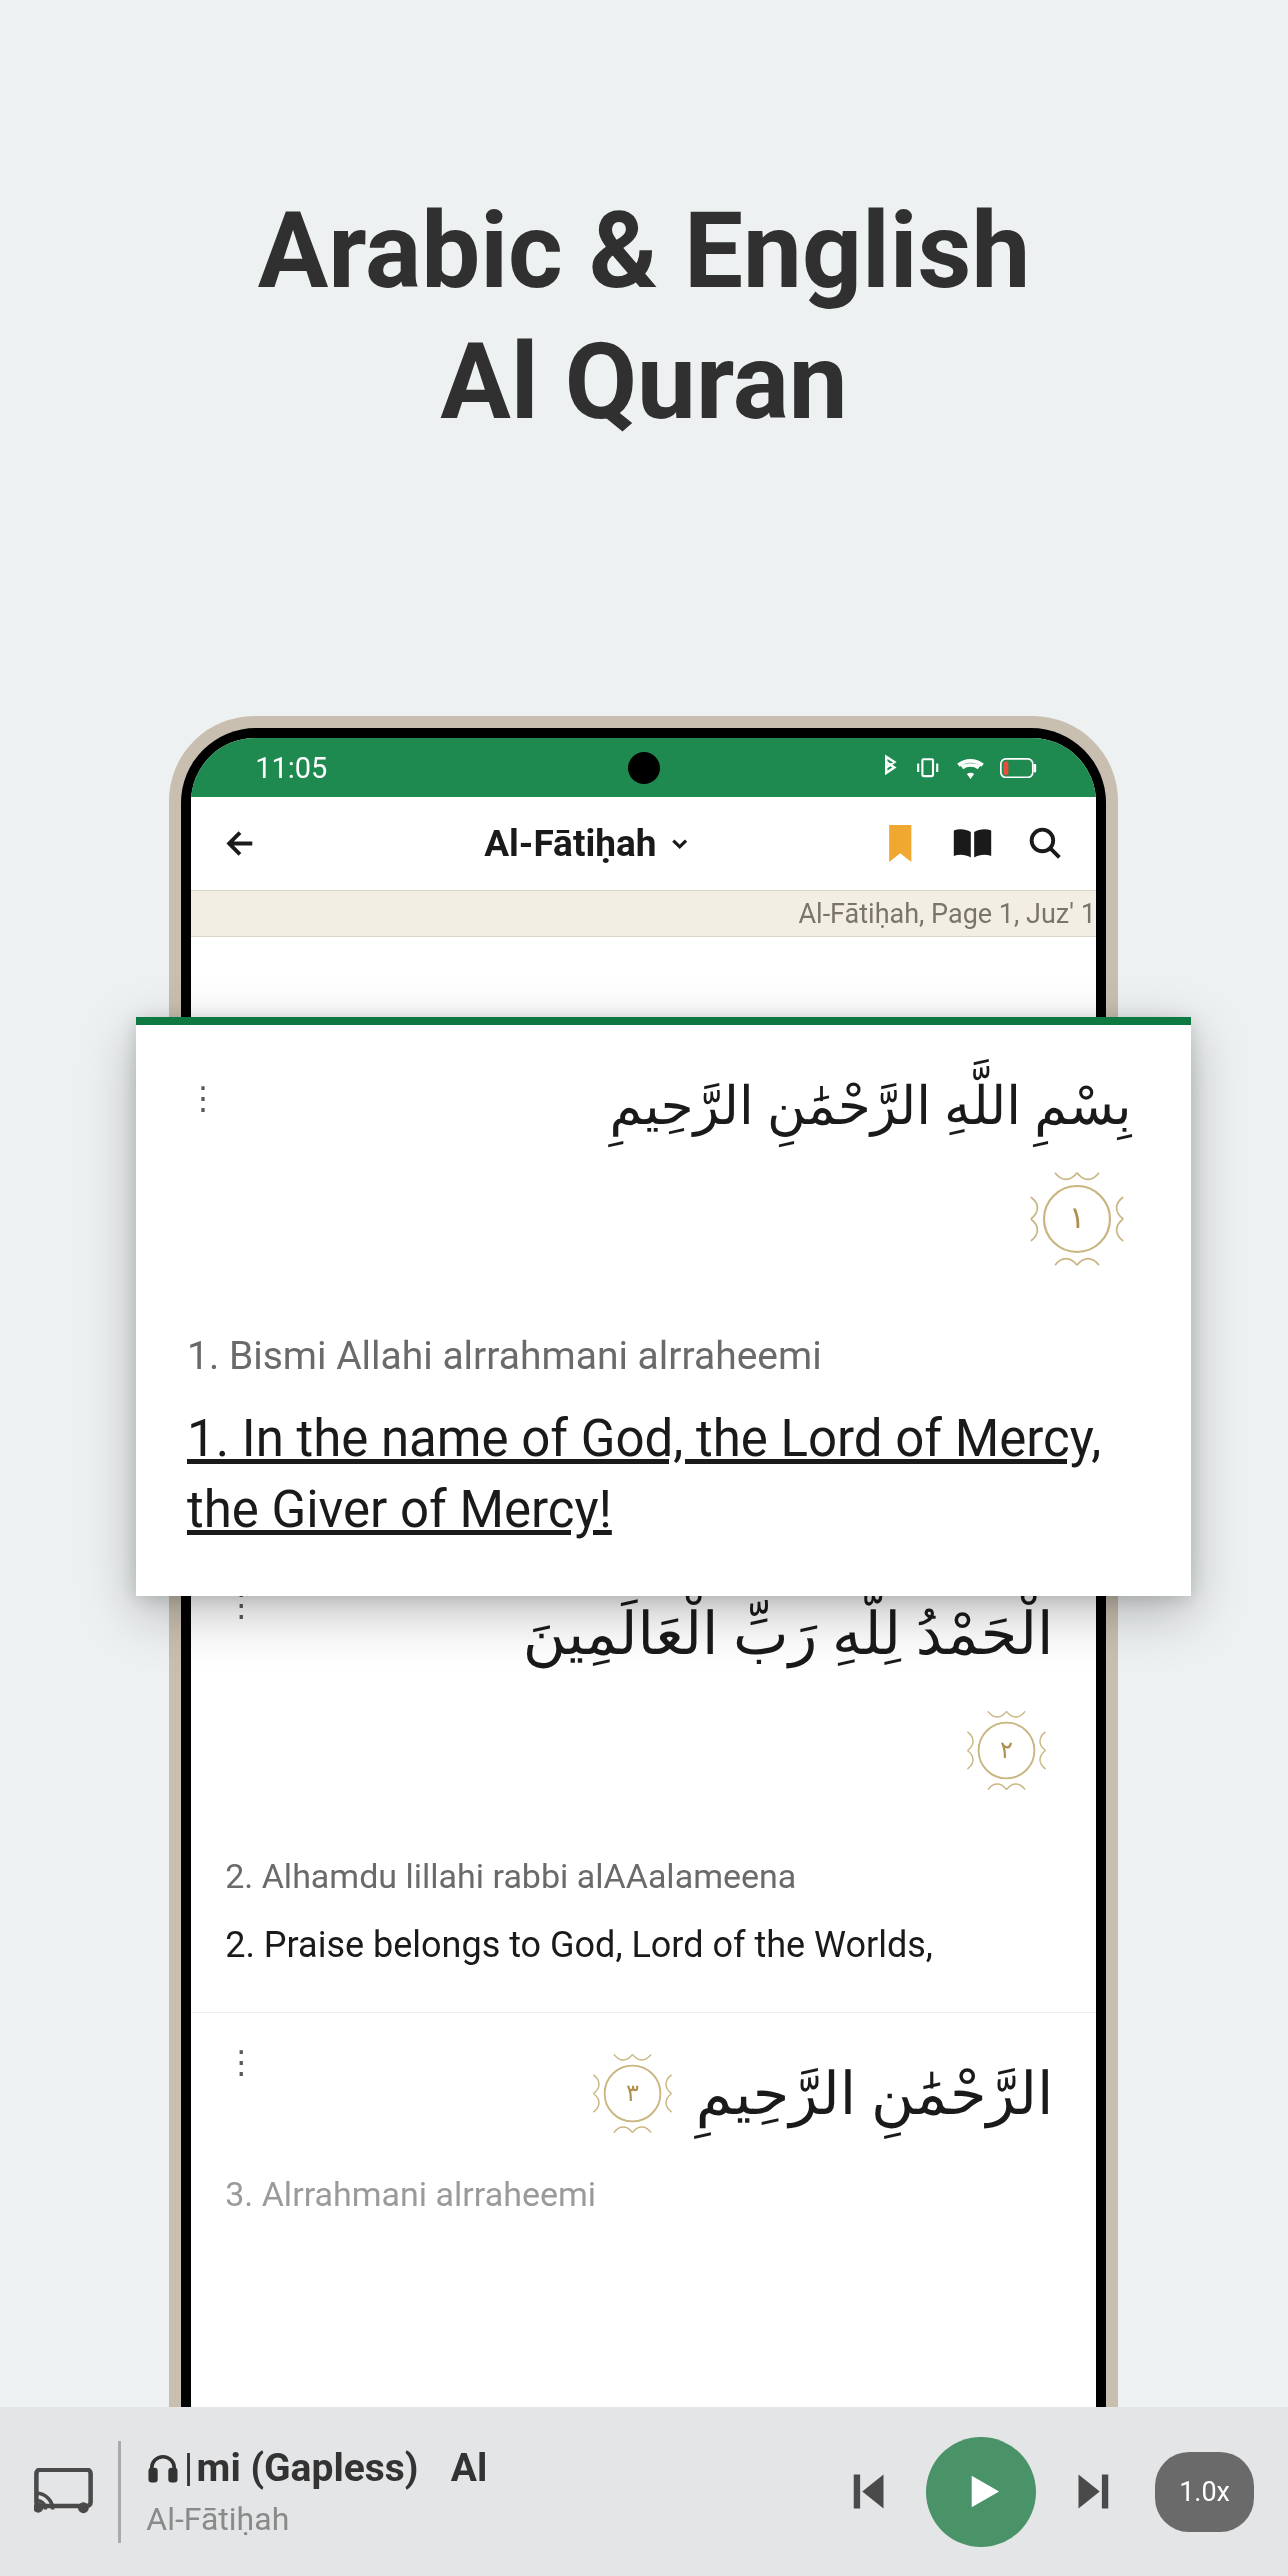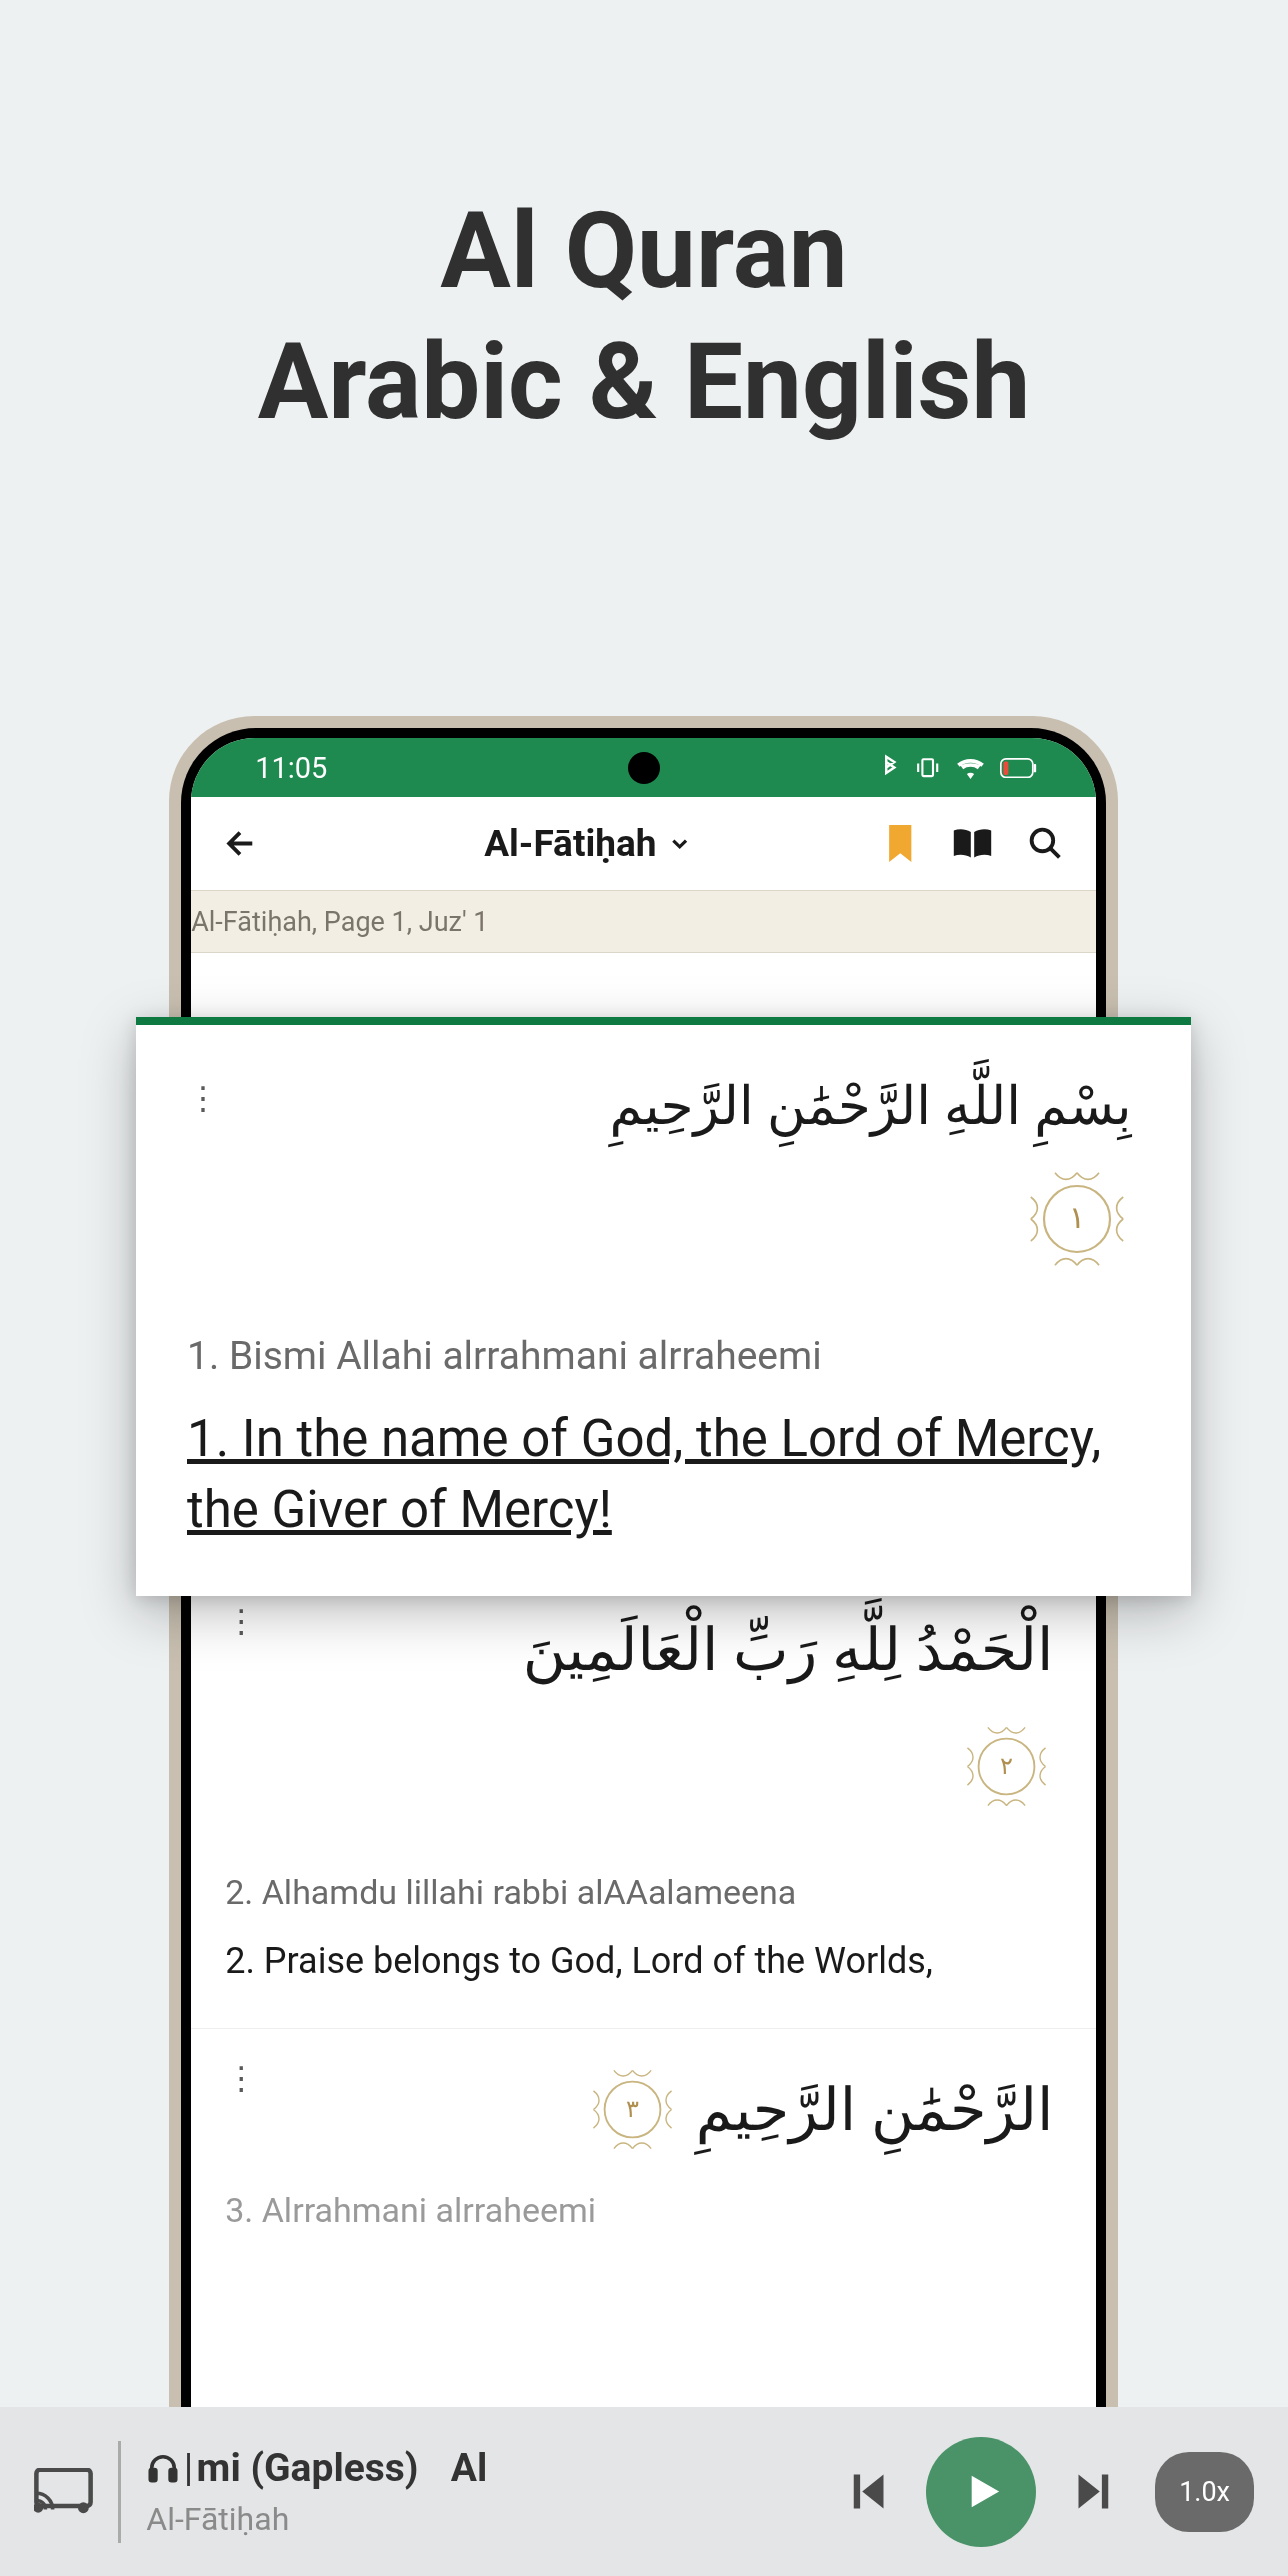--- a/index.html
+++ b/index.html
@@ -96,27 +96,27 @@
   gap: 10.2px;
   font-size: 37px;
   font-weight: 700;
   color: #1a1a1a;
   margin-left: 34px;
 }
 .icon-btn { width: 47px; height: 47px; display: flex; align-items: center; justify-content: center; }
 
 
 .breadcrumb-bar {
-  height: 63px;
+  height: 47px;
   background: #f3eee4;
   border-top: 1.7px solid #dcd6c9;
   border-bottom: 1.7px solid #dcd6c9;
   display: flex;
   align-items: center;
-  justify-content: flex-start;
+  justify-content: flex-end;
   color: #7a756a;
   font-size: 27px;
 }
 
 
 .verse-section {
   padding: 34px 34px 42px 34px;
   border-bottom: 1.7px solid #eee;
 }
 .verse-arabic-row {
@@ -239,22 +239,22 @@
   font-weight: 400;
 }
 
 
 svg { display: block; }
 </style>
 </head>
 <body>
 
 <div class="promo-title">
+  <div>Arabic &amp; English</div>
   <div>Al Quran</div>
-  <div>Arabic &amp; English</div>
 </div>
 
 <div class="phone-frame">
   <div class="phone-inner">
     <div class="phone-screen">
 
       <div class="status-bar">
         <span>11:05</span>
         <span class="camera-hole"></span>
         <div class="status-right">

